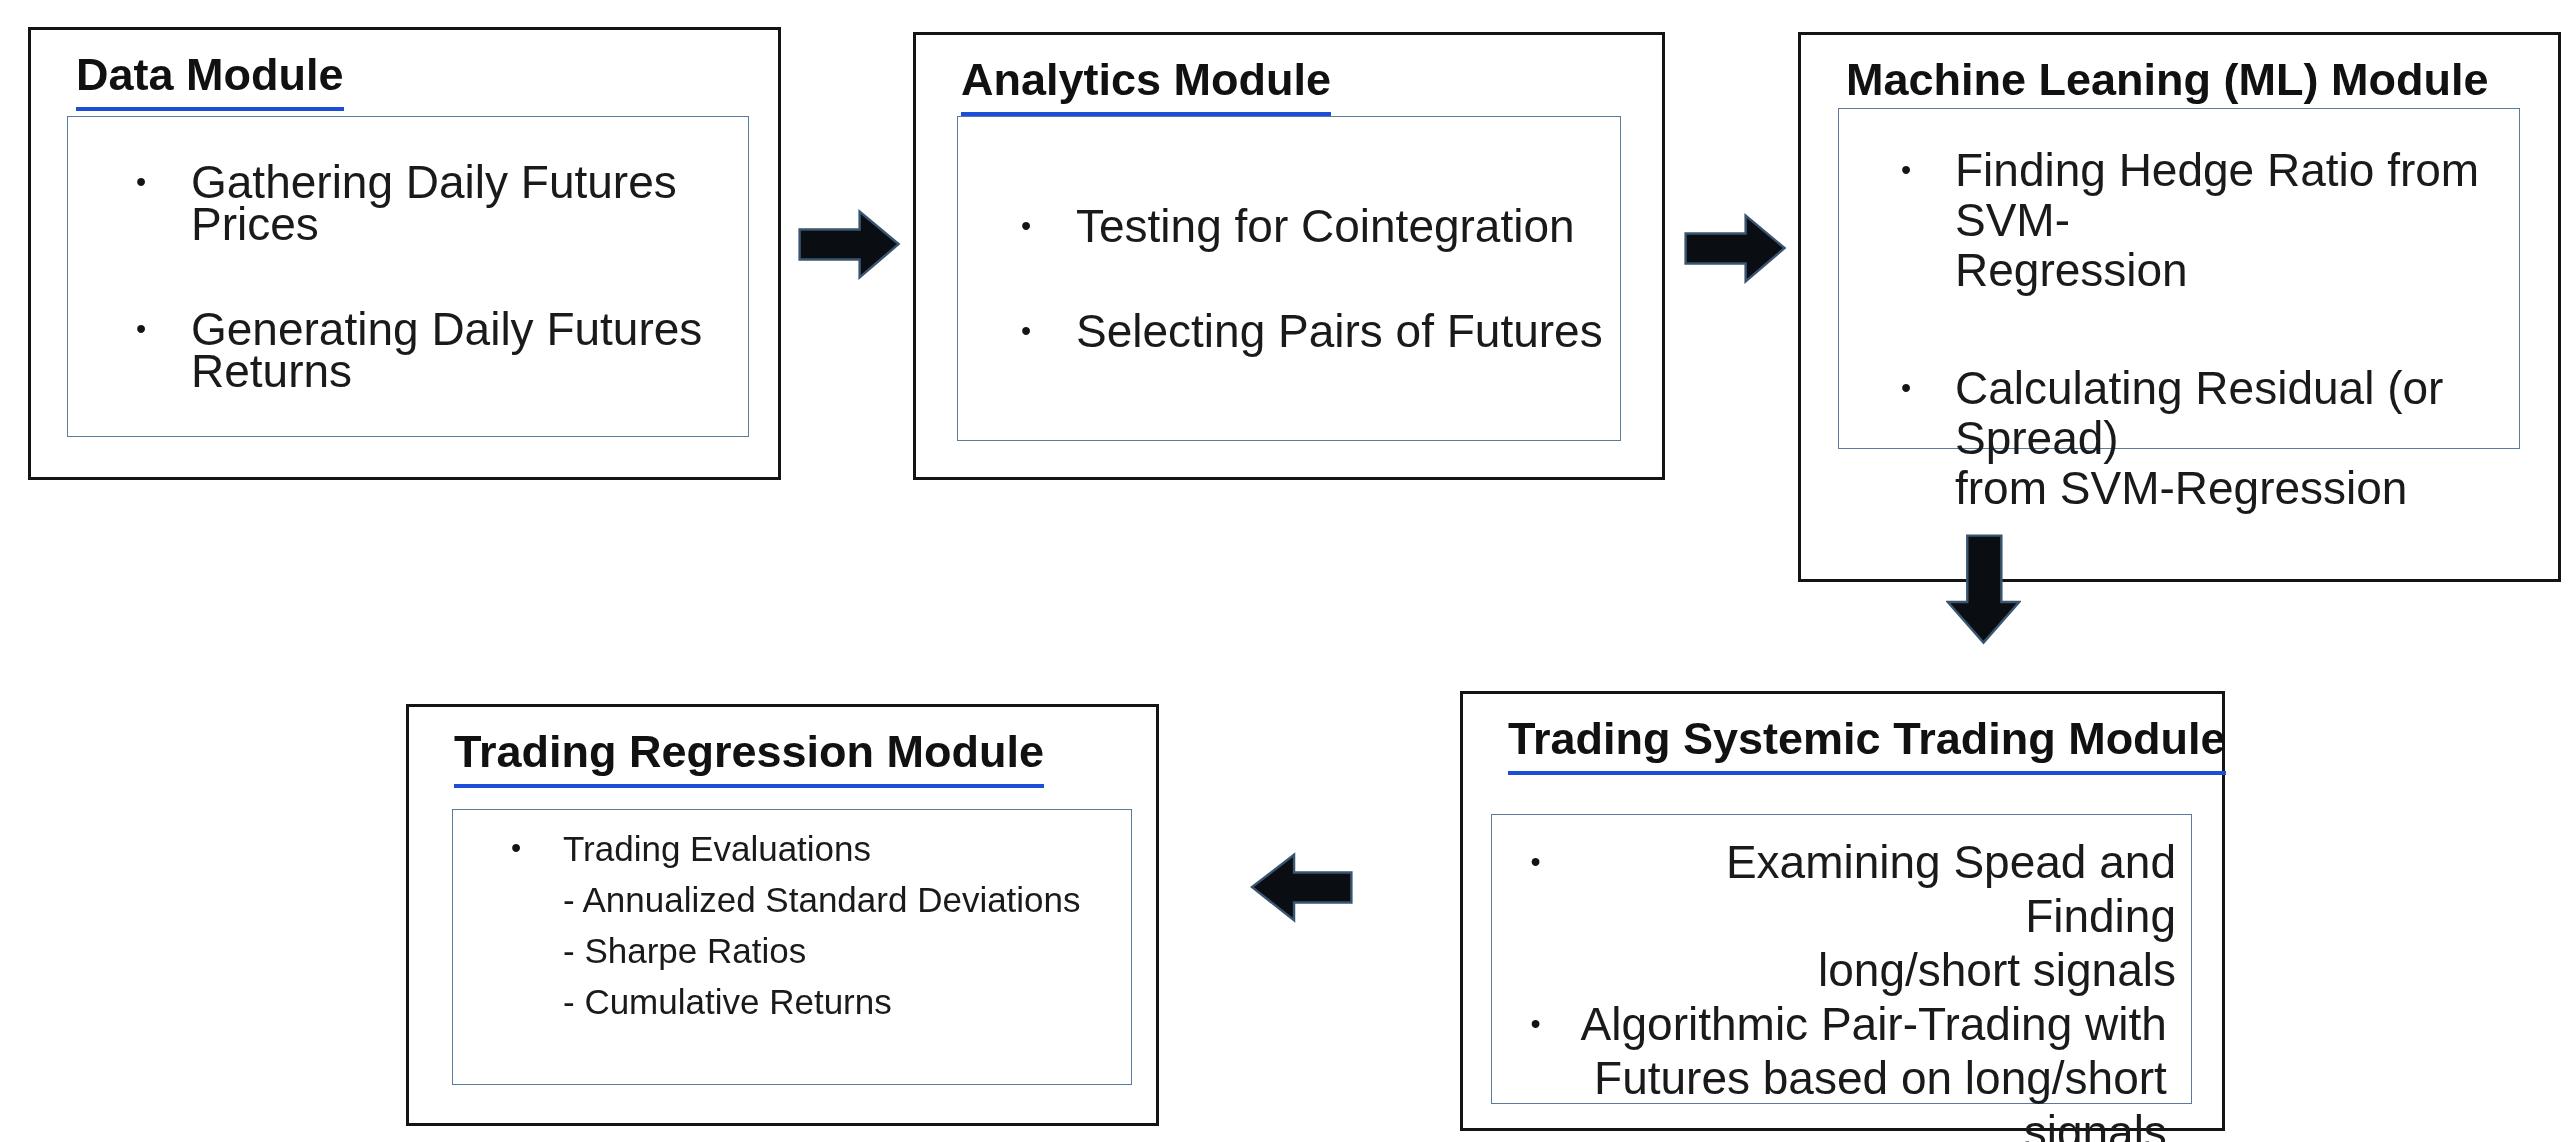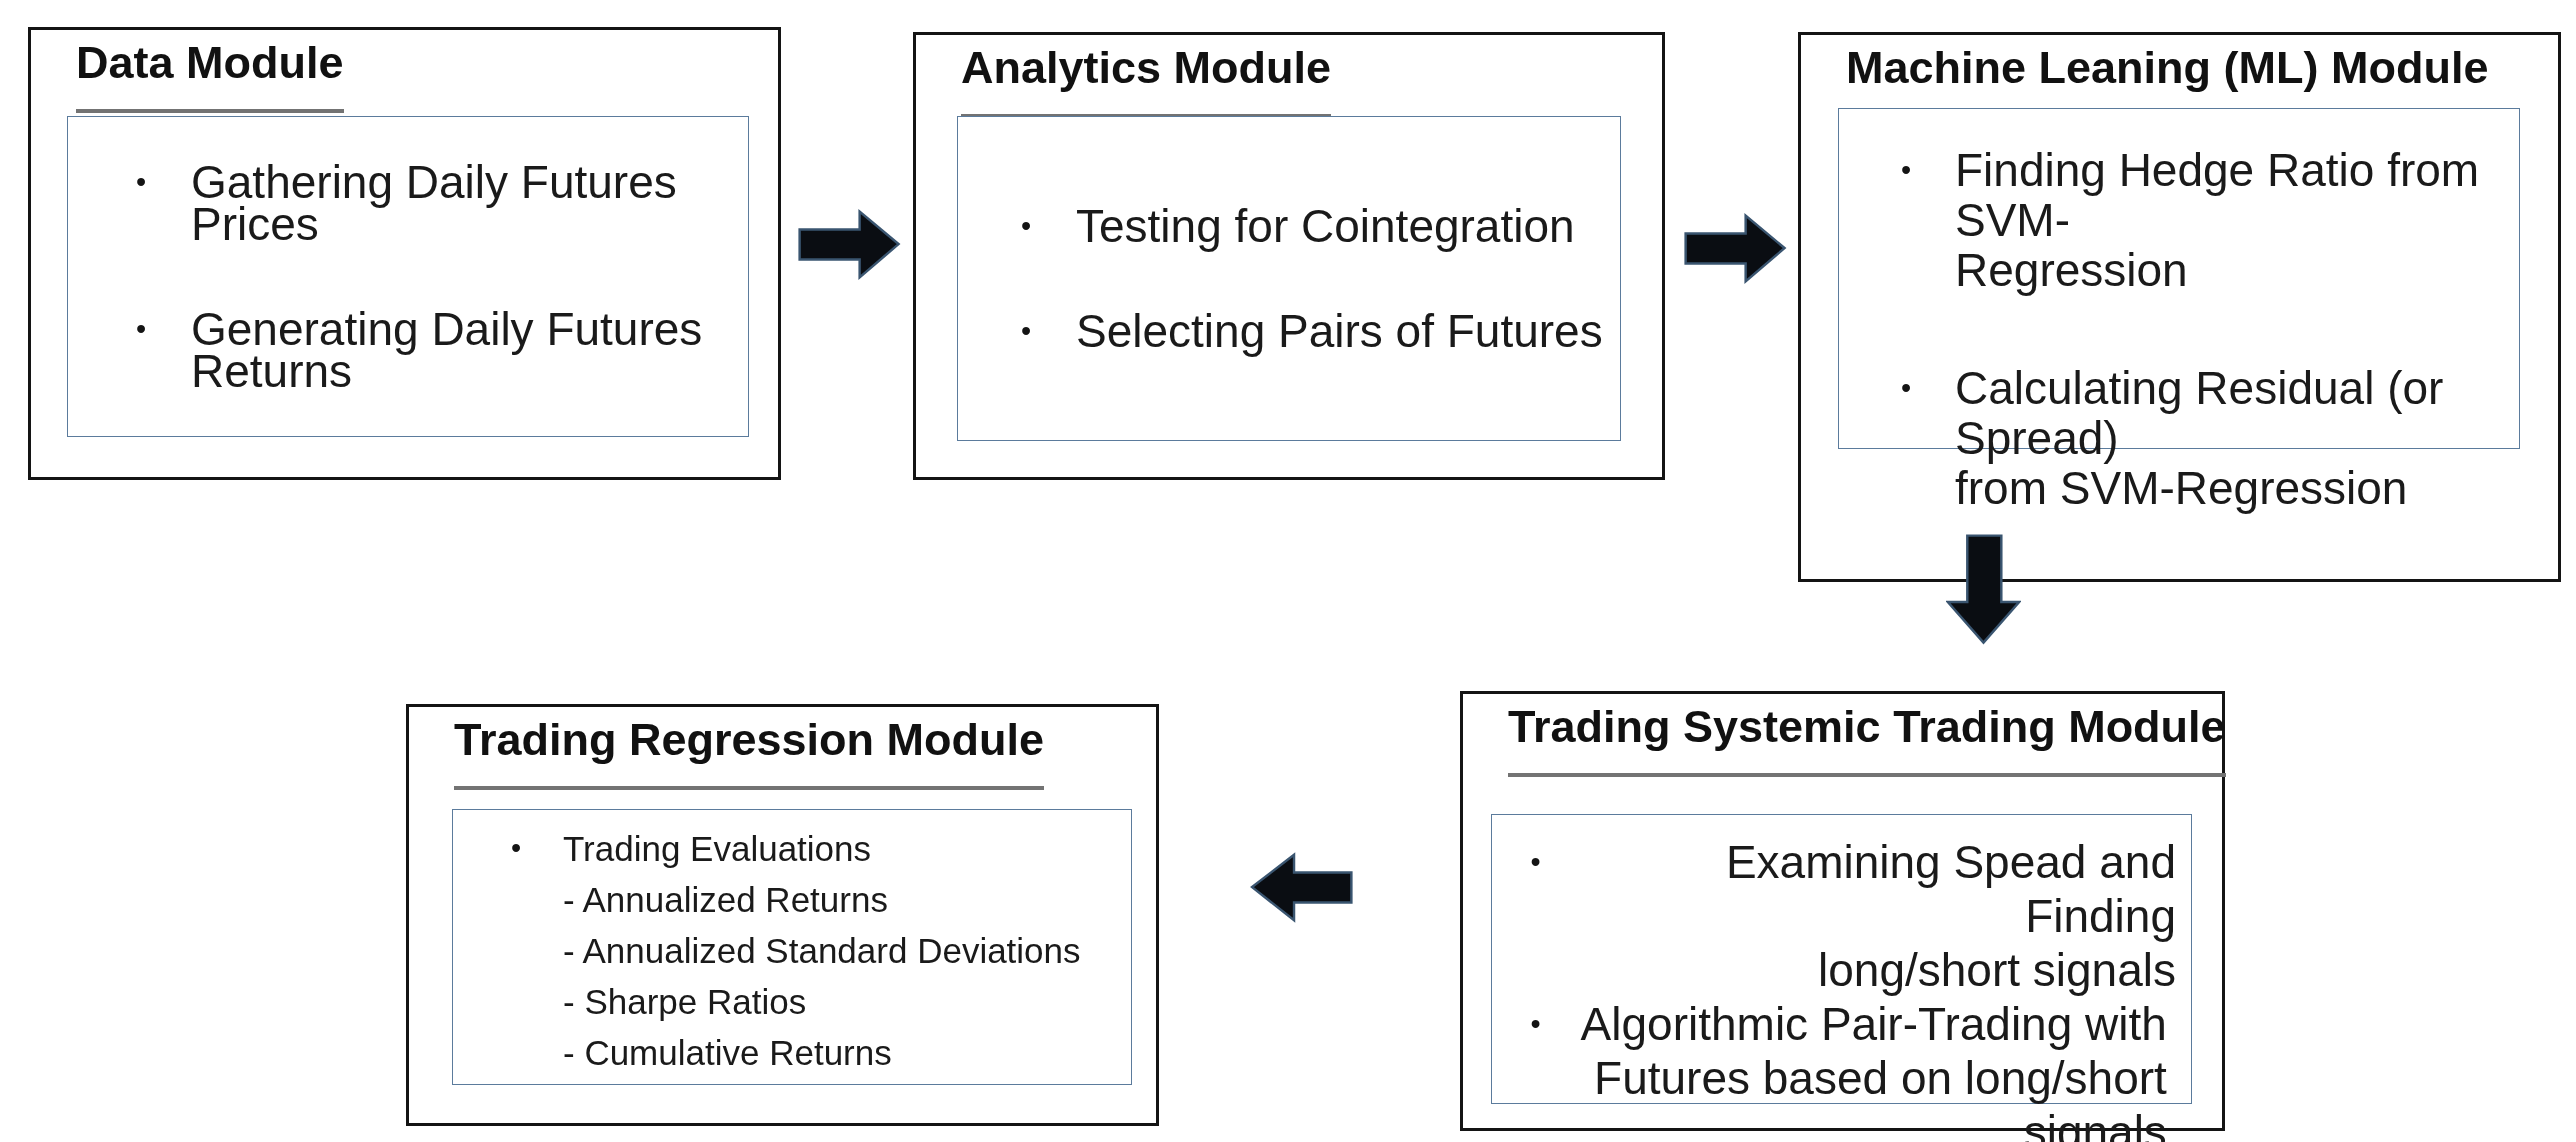--- a/index.html
+++ b/index.html
@@ -6,23 +6,23 @@
   #canvas {
     position:relative; width:2576px; height:1142px; background:#ffffff;
     font-family:"Liberation Sans","DejaVu Sans",sans-serif; color:#1a1a1a;
     overflow:hidden;
   }
   .module {
     position:absolute; background:#ffffff;
     border:3.2px solid #141414; box-sizing:border-box;
   }
   .module-title {
-    display:inline-block; margin:8px 0 0 45px;
+    display:inline-block; margin:20px 0 0 45px;
     font-size:45px; font-weight:bold; color:#111;
-    border-bottom:4px solid #737373; padding-bottom:21px; line-height:1.1;
+    border-bottom:4px solid #1d4ed8; padding-bottom:7px; line-height:1.1;
     white-space:nowrap;
   }
   .inner {
     position:absolute; border:1.6px solid #5b7b9c; box-sizing:border-box;
     background:#ffffff;
   }
   ul.blist { list-style:none; margin:0; padding:0; display:flex; flex-direction:column; }
   li.bitem { display:flex; align-items:flex-start; }
   .bul { flex:0 0 auto; font-size:29px; color:#141414; }
   .txt { white-space:pre-line; font-size:46px; color:#1a1a1a; }
@@ -128,21 +128,20 @@
   <div class="module" id="m-perf">
     <div class="module-title">Trading Regression Module</div>
     <div class="inner">
       <div class="inner-pad">
         <ul class="blist">
           <li class="bitem">
             <span class="bul">•</span>
             <span class="txt">Trading Evaluations</span>
           </li>
         </ul>
-        <div class="subline">- Annualized Returns</div>
         <div class="subline">- Annualized Standard Deviations</div>
         <div class="subline">- Sharpe Ratios</div>
         <div class="subline">- Cumulative Returns</div>
       </div>
     </div>
   </div>
 
   <div class="module" id="m-trading">
     <div class="module-title">Trading Systemic Trading Module</div>
     <div class="inner">

